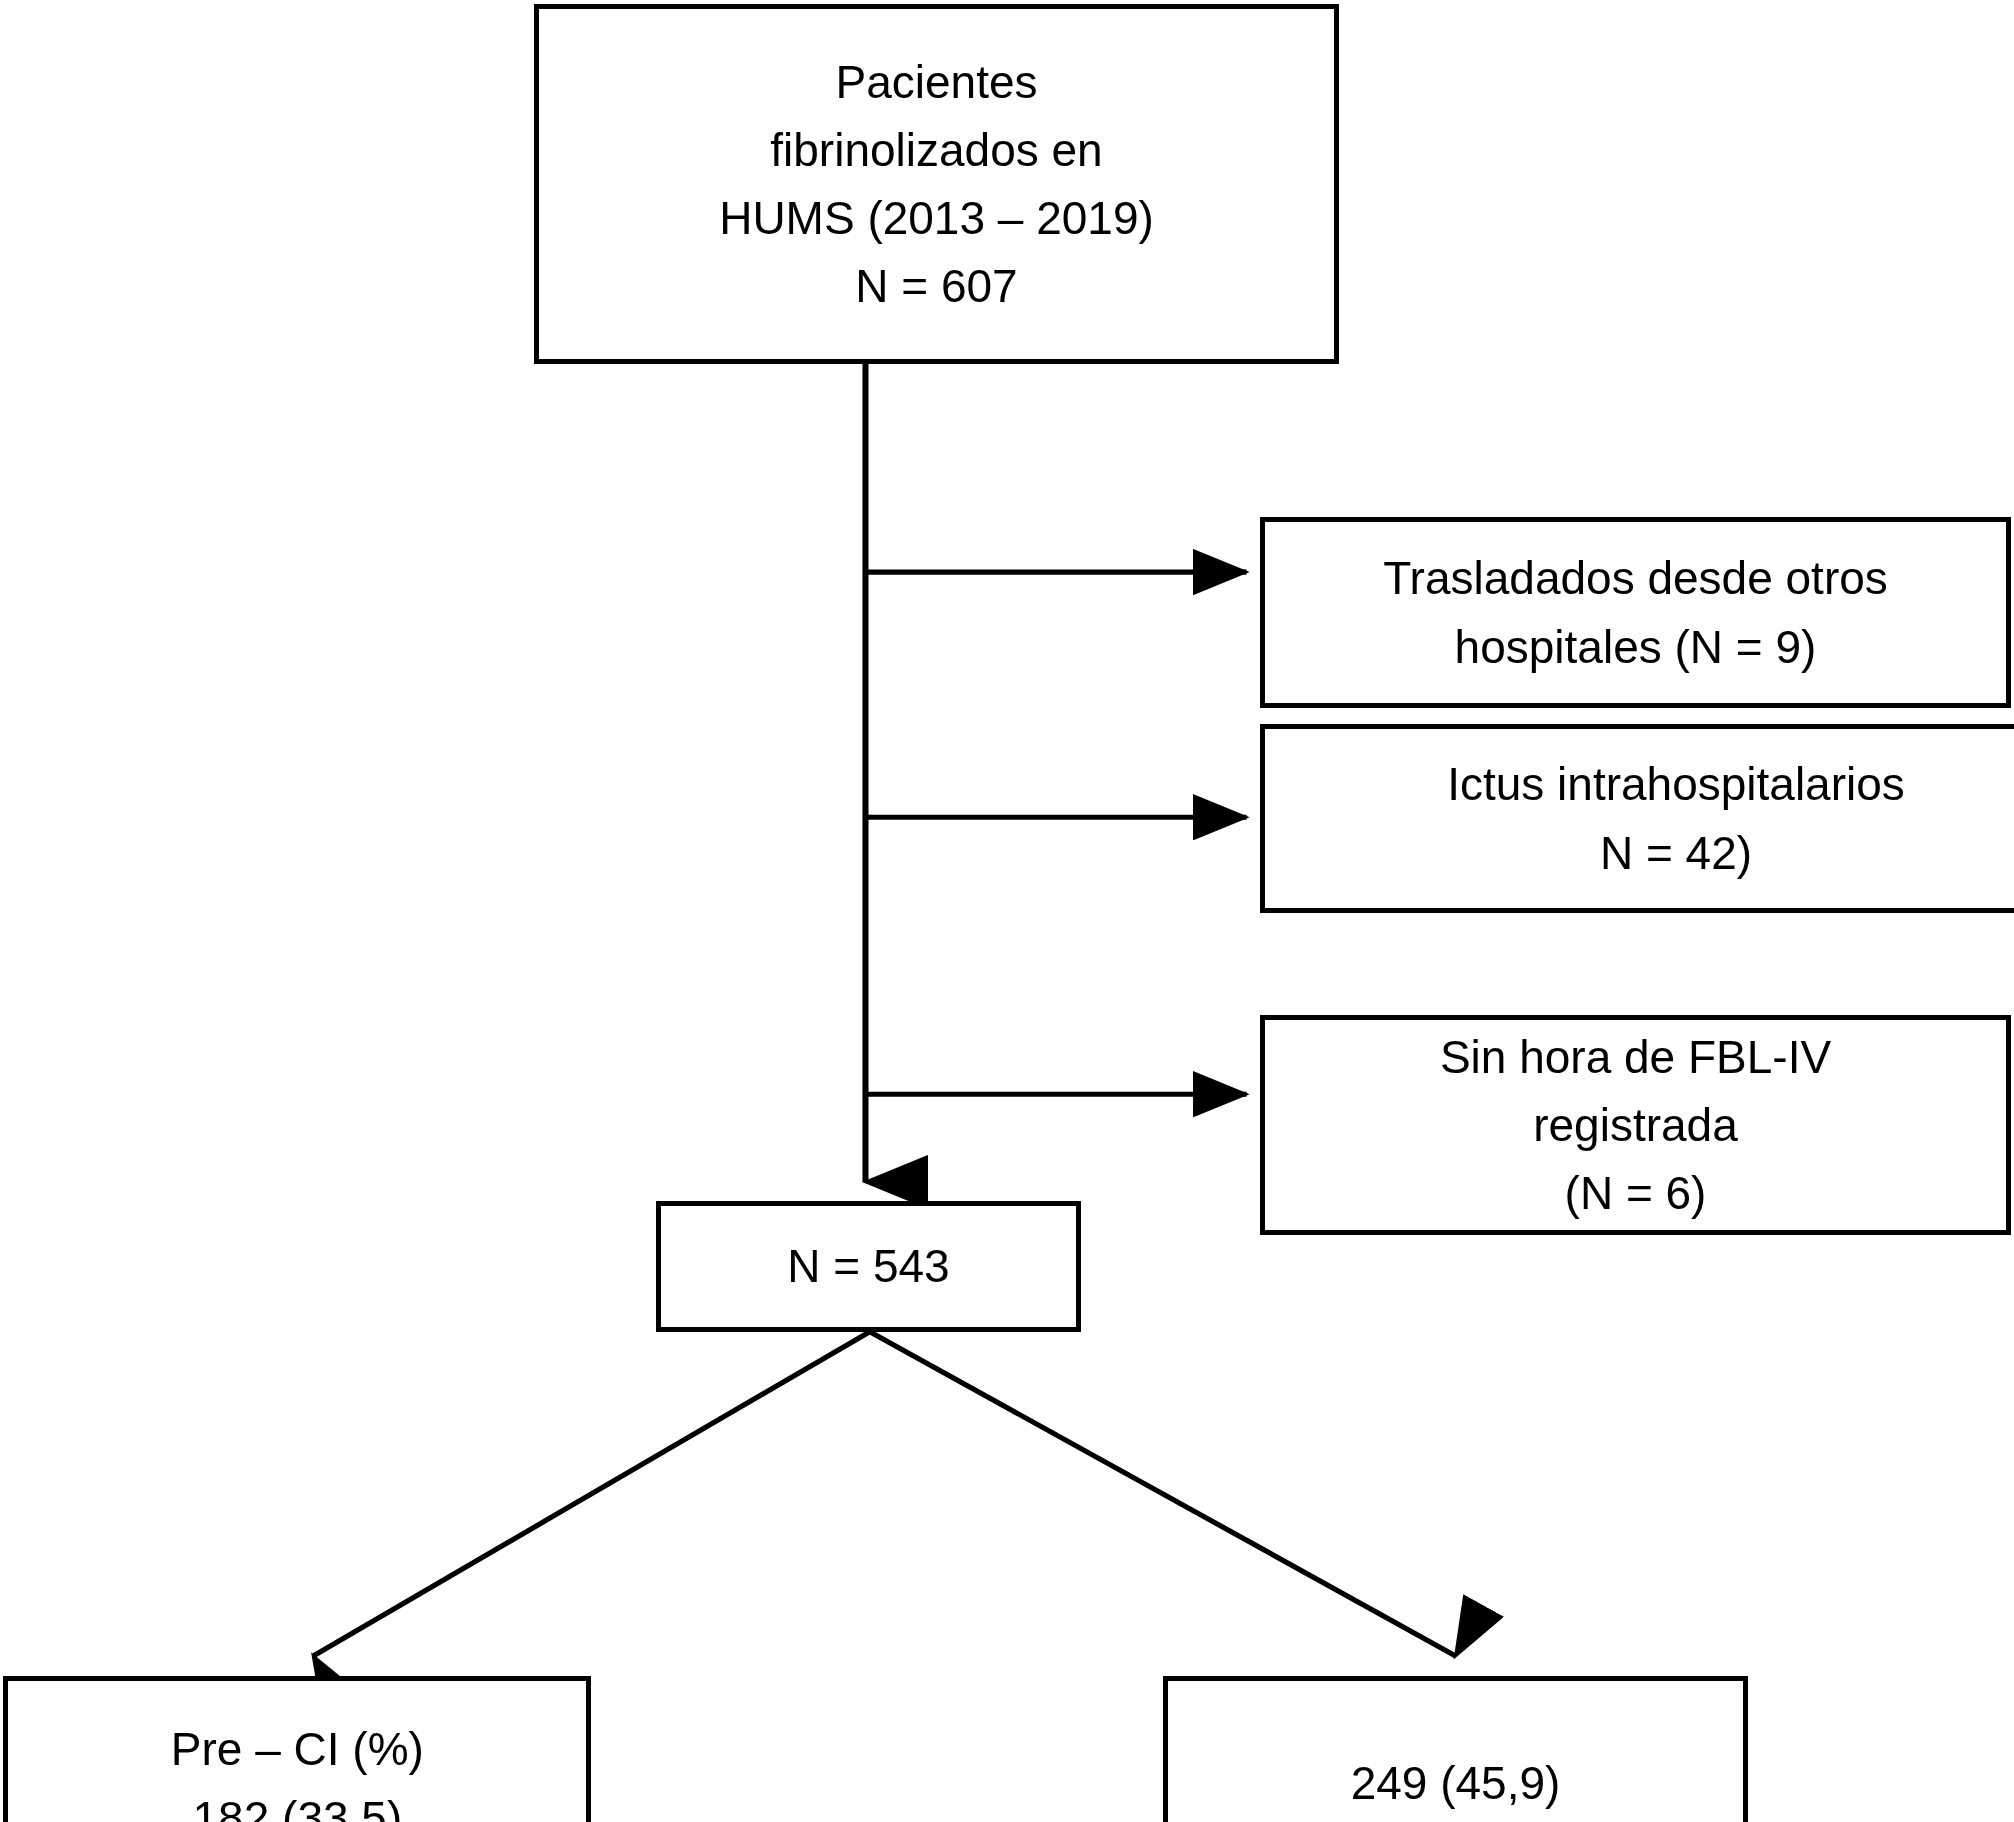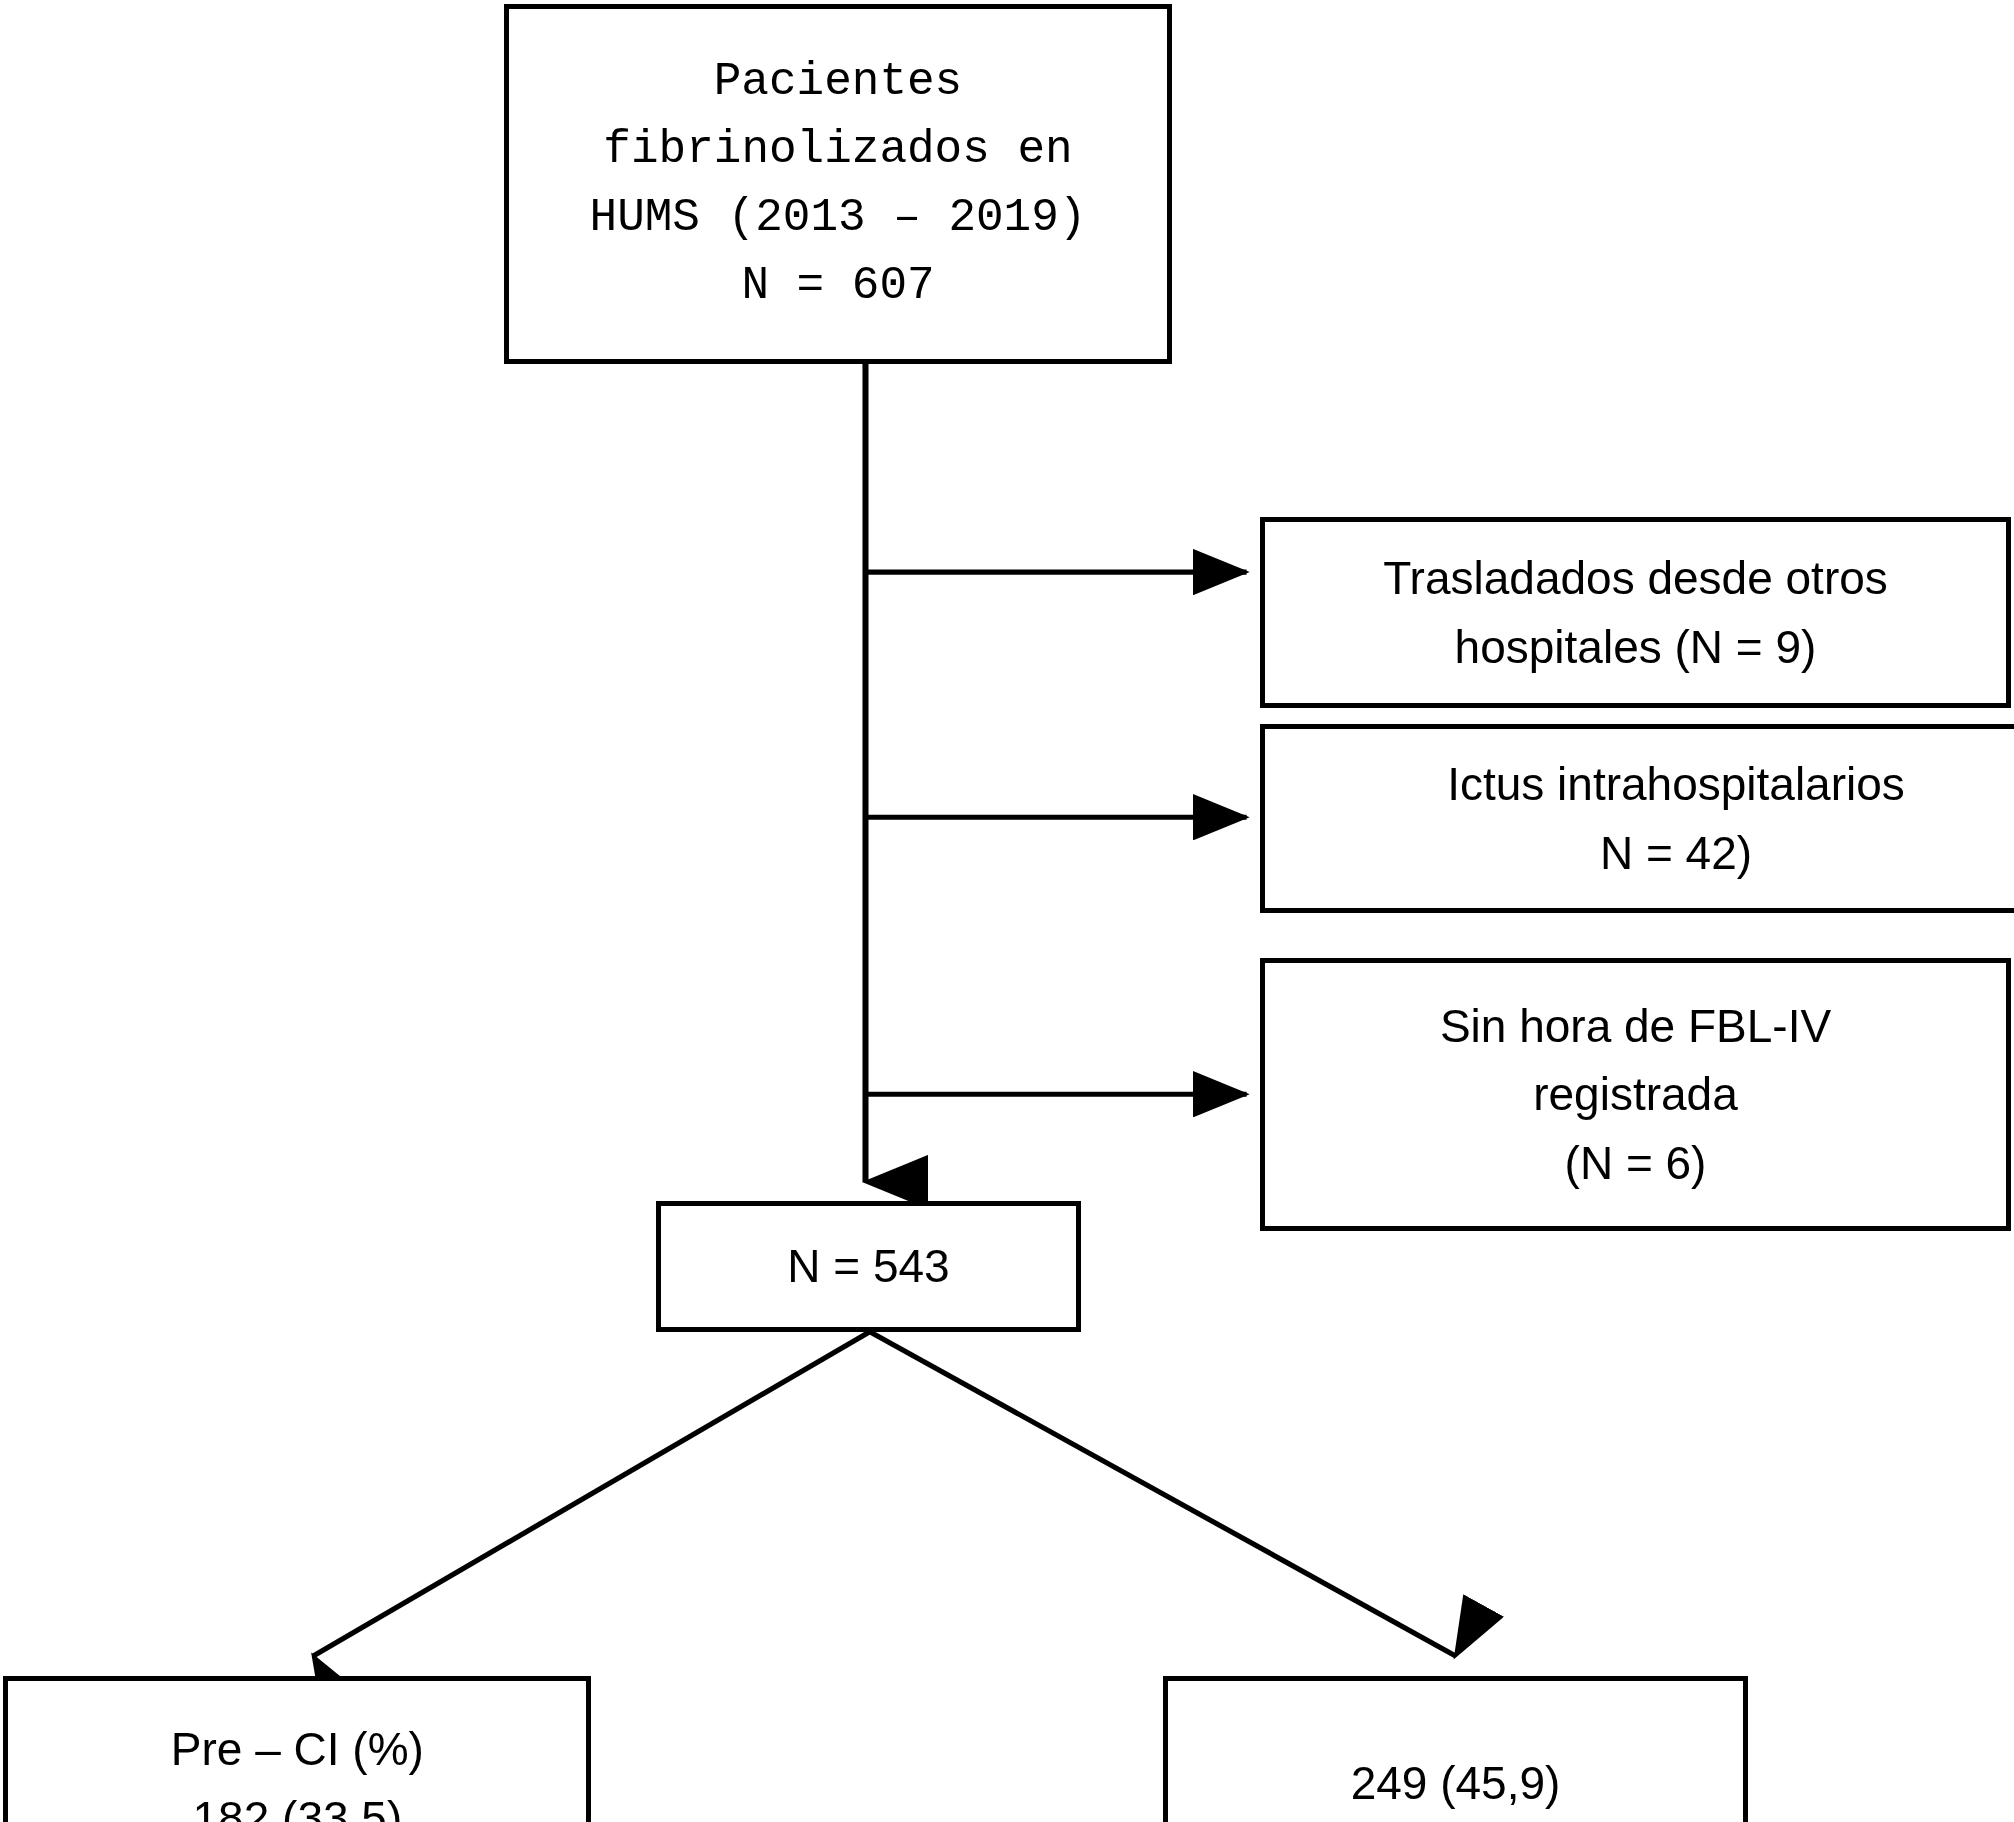--- a/index.html
+++ b/index.html
@@ -69,38 +69,38 @@
 
     <line x1="1006" y1="950" x2="1449" y2="950" stroke="#000000" stroke-width="6" marker-end="url(#arrowhead-right)"></line>
 
     <line x1="1006" y1="1272" x2="1449" y2="1272" stroke="#000000" stroke-width="6" marker-end="url(#arrowhead-right)"></line>
 
     <line x1="1011" y1="1548" x2="364" y2="1925" stroke="#000000" stroke-width="6" marker-end="url(#arrowhead-diag)"></line>
 
     <line x1="1011" y1="1548" x2="1692" y2="1925" stroke="#000000" stroke-width="6" marker-end="url(#arrowhead-diag)"></line>
   </svg>
 
-  <div class="node-box" style="left:504px; top:4.3px; width:668px; height:360px;font-family:Liberation Mono, monospace;">
+  <div class="node-box" style="left:534px; top:4.3px; width:805px; height:360px;">
     <span class="node-line">Pacientes</span>
     <span class="node-line">fibrinolizados en</span>
     <span class="node-line">HUMS (2013 – 2019)</span>
     <span class="node-line">N = 607</span>
   </div>
 
   <div class="node-box" style="left:1260px; top:469px; width:751px; height:191px;margin-top:48px;">
     <span class="node-line">Trasladados desde otros</span>
     <span class="node-line">hospitales (N = 9)</span>
   </div>
 
   <div class="node-box" style="left:1260px; top:724px; width:832px; height:189px;">
     <span class="node-line">Ictus intrahospitalarios</span>
     <span class="node-line">N = 42)</span>
   </div>
 
-  <div class="node-box" style="left:1260px; top:958px; width:751px; height:273px;">
+  <div class="node-box" style="left:1260px; top:1015px; width:751px; height:220px;">
     <span class="node-line">Sin hora de FBL-IV</span>
     <span class="node-line">registrada</span>
     <span class="node-line">(N = 6)</span>
   </div>
 
   <div class="node-box" style="left:656px; top:1201px; width:425px; height:131px;align-items:center;">
     <span class="node-line">N = 543</span>
   </div>
 
   <div class="node-box" style="left:3.4px; top:1676px; width:588px; height:215px;">

